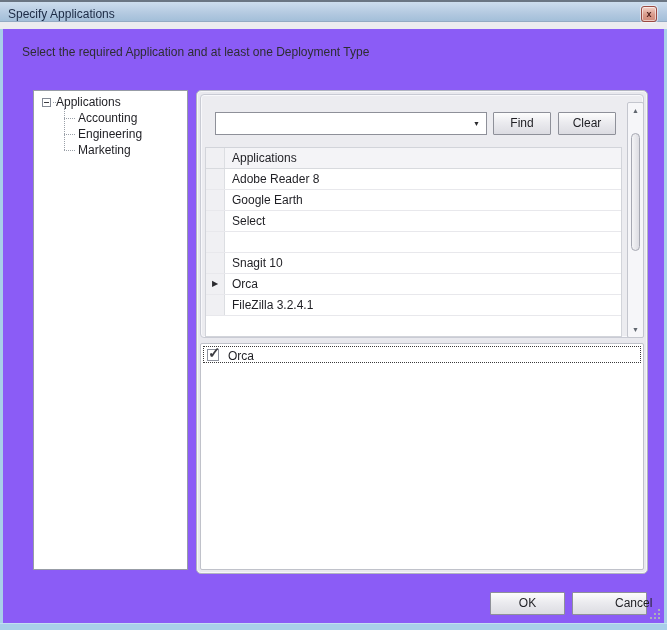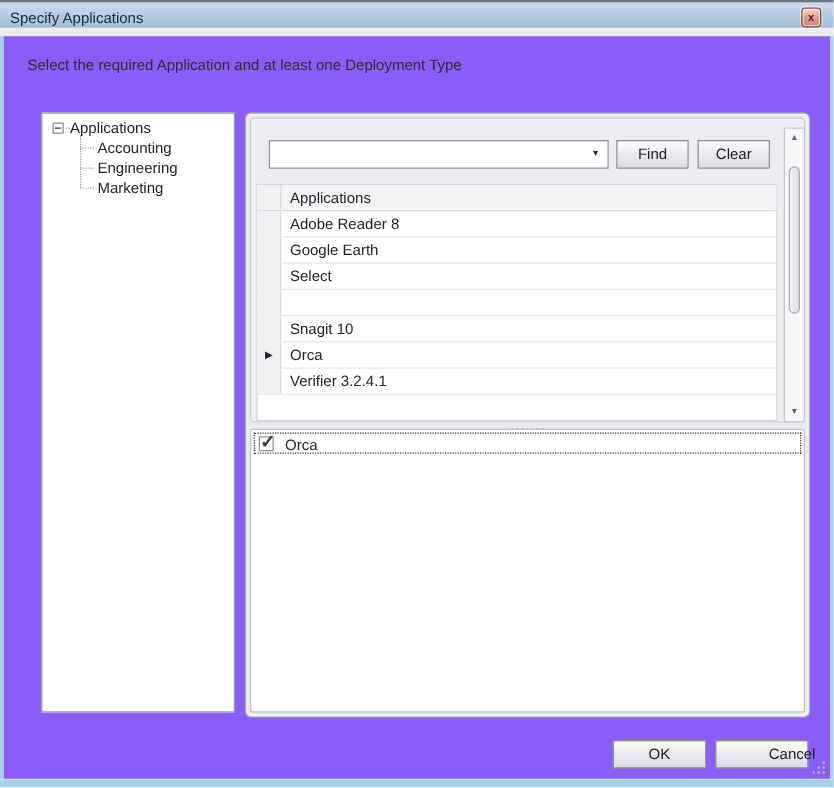--- a/index.html
+++ b/index.html
@@ -157,21 +157,21 @@
             <span class="g-cell">Snagit 10</span>
           </div>
           <div class="g-row">
             <span class="g-rowhdr">
               <span class="row-indicator">▶</span>
             </span>
             <span class="g-cell">Orca</span>
           </div>
           <div class="g-row">
             <span class="g-rowhdr"></span>
-            <span class="g-cell">Verifier 3.2.4.1</span>
+            <span class="g-cell">FileZilla 3.2.4.1</span>
           </div>
         </div>
 
         <div class="vscroll">
           <span class="vs-btn vs-up">▲</span>
           <span class="vs-thumb"></span>
           <span class="vs-btn vs-down">▼</span>
         </div>
 
         <div class="splitter">

